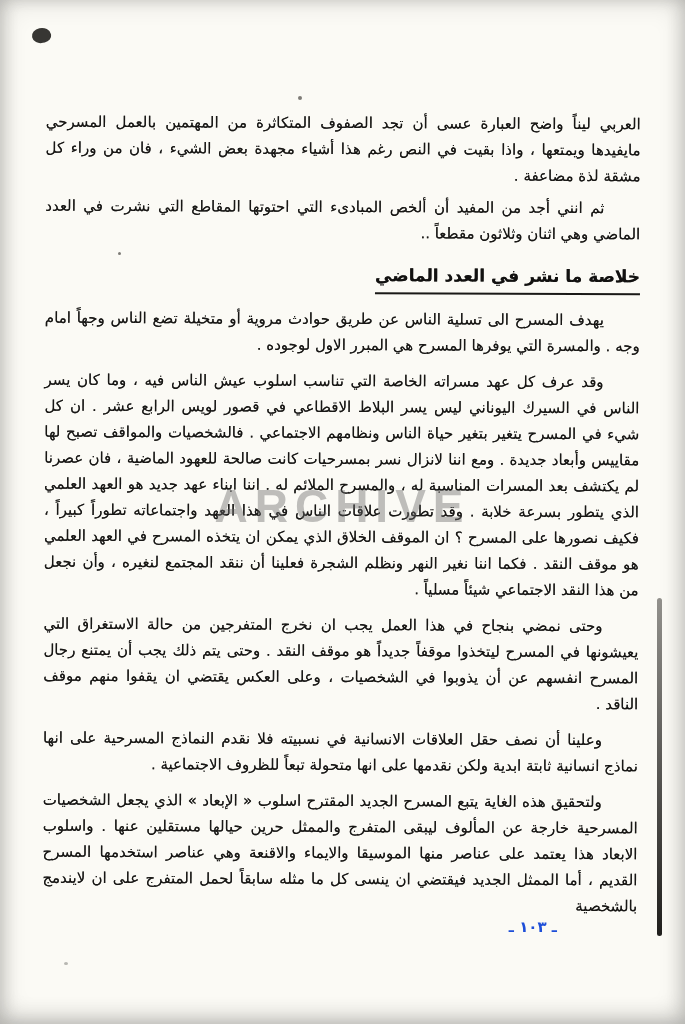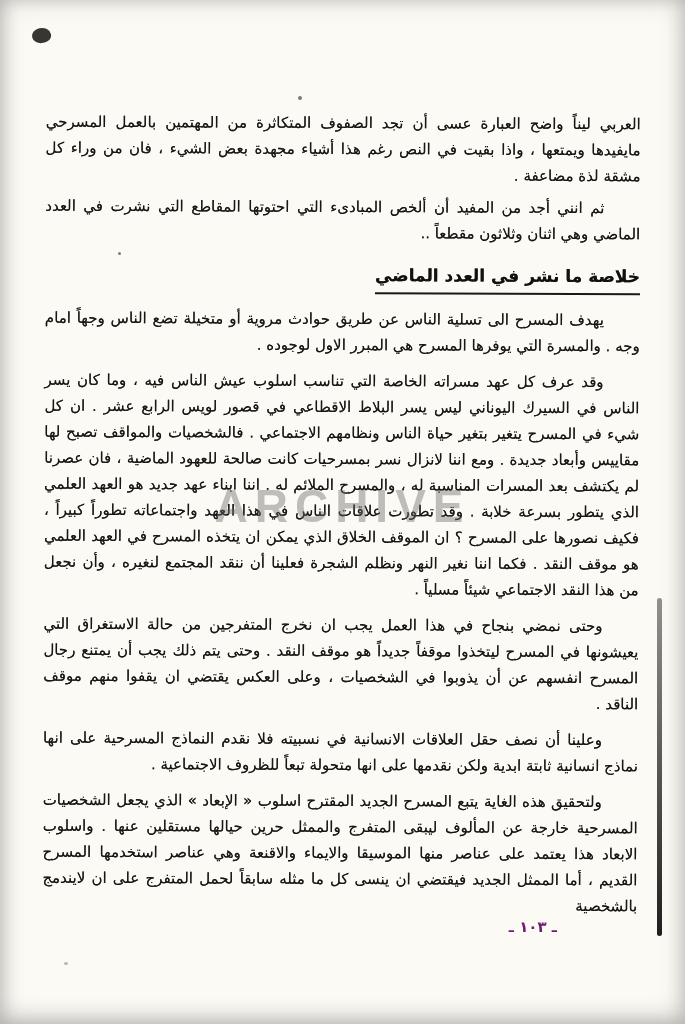--- a/index.html
+++ b/index.html
@@ -60,21 +60,21 @@
     pointer-events:none;
     z-index:5;
   }
 
   .page-number {
     position:absolute;
     top:918px; right:128px;
     direction:rtl;
     font-size:15px;
     font-weight:bold;
-    color:#701a75;
+    color:#1d4ed8;
     letter-spacing:2px;
     z-index:2;
   }
 
   
   .blob-topleft {
     position:absolute; top:28px; left:32px;
     width:19px; height:15px;
     background:#262522;
     border-radius:55% 62% 48% 58%;

